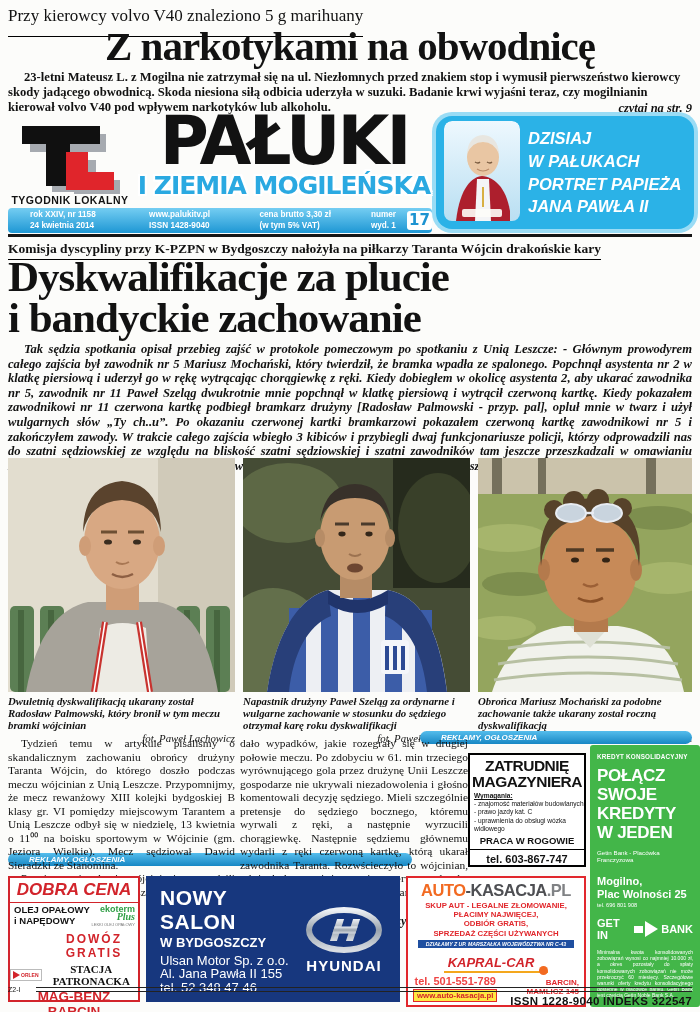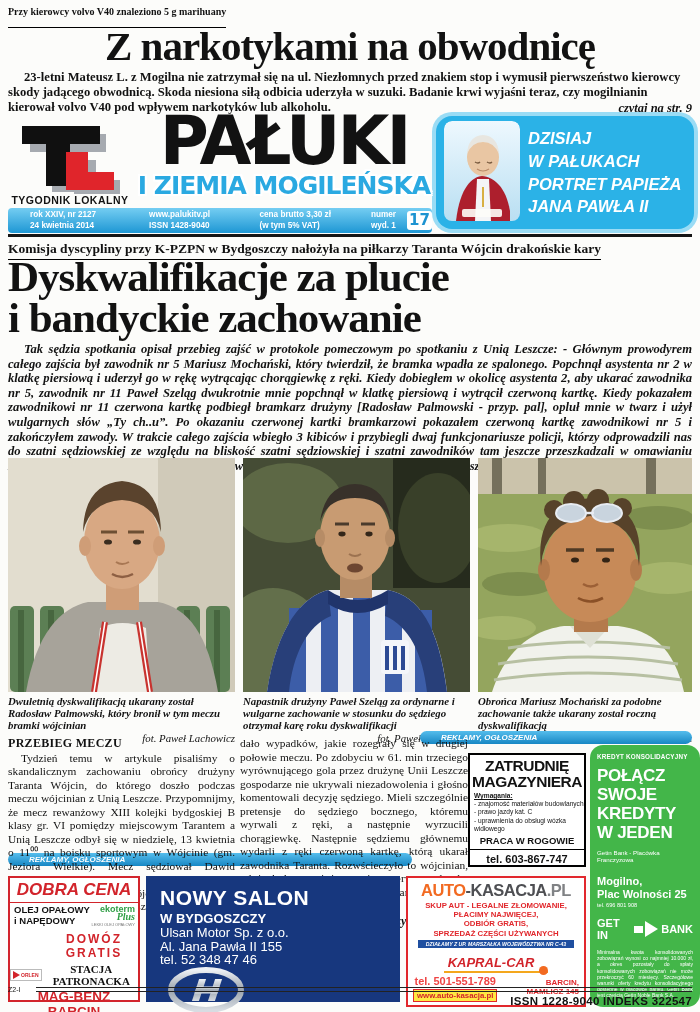--- a/index.html
+++ b/index.html
@@ -2,21 +2,21 @@
 <html><head>
 <meta charset="utf-8">
 <style>
   html,body{margin:0;padding:0;background:#777;}
   .page{position:relative;width:700px;height:1012px;margin:0 auto;background:#fcfcfa;
         font-family:"Liberation Serif",serif;color:#121212;overflow:hidden;}
   .abs{position:absolute;}
   .sans{font-family:"Liberation Sans",sans-serif;}
   .just{text-align:justify;}
   
-  #top-kicker{left:8px;top:6px;font-size:10px;font-weight:bold;border-bottom:1.5px solid #000;padding-bottom:10px;}
+  #top-kicker{left:8px;top:6px;font-size:17px;font-weight:normal;border-bottom:1.5px solid #000;padding-bottom:10px;}
   #h1{left:0;top:22px;width:700px;text-align:center;font-size:41px;font-weight:bold;letter-spacing:-1px;}
   #lead{left:8px;top:70px;width:684px;font-size:12.6px;font-weight:bold;line-height:14.8px;text-indent:16px;}
   #read-more{right:0;bottom:-1px;font-style:italic;font-weight:bold;font-size:12.5px;background:#fcfcfa;padding-left:8px;}
   
   #tl-logo{left:8px;top:118px;}
   #tagline{left:6px;top:194px;width:128px;text-align:center;font-size:10.5px;font-weight:bold;letter-spacing:.5px;}
   #mast-title{left:134px;top:108px;width:300px;text-align:center;font-family:"DejaVu Sans",sans-serif;
               font-weight:900;font-size:67px;letter-spacing:-3px;line-height:1;}
   #mast-sub{left:134px;top:171px;width:300px;text-align:center;font-family:"DejaVu Sans",sans-serif;
             font-weight:900;font-size:25px;letter-spacing:-1px;color:#2aa9e1;z-index:3;
@@ -65,21 +65,21 @@
   #continued{text-align:right;font-weight:bold;font-style:italic;font-size:12px;margin-top:2px;}
   
   #ad-zatrudnie{left:468px;top:753px;width:118px;height:114px;border:2px solid #000;background:#fff;
                 font-family:"Liberation Sans",sans-serif;text-align:center;box-sizing:border-box;padding-top:3px;}
   #ad-zatrudnie .t{font-weight:bold;font-size:15.5px;line-height:16px;letter-spacing:-.5px;}
   #zat-req{font-size:6.6px;text-align:left;padding:2px 0 0 4px;line-height:8.2px;}
   #zat-req .lbl{font-weight:bold;text-decoration:underline;}
   #zat-place{font-size:9.5px;font-weight:bold;margin-top:2px;}
   #zat-tel{font-size:11px;font-weight:bold;border-top:1.5px solid #000;margin-top:3px;padding-top:3px;}
   
-  #ad-getin{left:590px;top:745px;width:110px;height:262px;background:#43b649;color:#fff;border-radius:13px;
+  #ad-getin{left:590px;top:745px;width:110px;height:262px;background:#43b649;color:#fff;border-radius:3px;
             font-family:"Liberation Sans",sans-serif;box-sizing:border-box;padding:8px 7px 4px 7px;}
   #getin-kicker{font-size:6.3px;font-weight:bold;letter-spacing:.2px;}
   #getin-head{font-weight:bold;font-size:17px;line-height:19px;margin-top:6px;letter-spacing:-.3px;}
   #getin-branch{font-size:6.2px;margin-top:7px;}
   #getin-city{font-size:11px;font-weight:bold;line-height:12.5px;margin-top:12px;}
   #getin-tel{font-size:5.6px;margin-top:2px;}
   #getin-logo{display:flex;align-items:center;margin-top:9px;font-weight:900;font-size:11px;}
   .arrow-shape{width:0;height:0;border-left:13px solid #fff;border-top:8px solid transparent;border-bottom:8px solid transparent;margin:0 3px 0 2px;}
   .arrow-tail{width:10px;height:7px;background:#fff;margin-left:3px;}
   #getin-fine{font-size:5px;line-height:6.2px;margin-top:8px;text-align:justify;}
@@ -94,21 +94,21 @@
   #ekoterm .tiny{font-size:4px;color:#777;font-weight:normal;}
   #dobra-dowoz{color:#d2242b;font-weight:bold;font-size:12px;letter-spacing:2px;margin-top:3px;padding-left:40px;}
   #dobra-orlen-row{display:flex;align-items:center;justify-content:center;gap:3px;margin-top:3px;
                    font-family:"Liberation Serif",serif;font-weight:bold;font-size:11px;}
   #orlen-logo{display:inline-flex;align-items:center;height:10px;background:#fff;border:1px solid #bbb;padding:0 2px;}
   #orlen-logo .bird{width:0;height:0;border-left:7px solid #d2242b;border-top:4px solid transparent;border-bottom:4px solid transparent;}
   #orlen-logo .w{color:#d2242b;font-size:5px;font-weight:900;margin-left:1px;font-family:"Liberation Sans",sans-serif;}
   #dobra-mag{color:#d2242b;font-weight:900;font-size:13.5px;margin-top:2px;}
   #dobra-tel{font-weight:bold;font-size:8.6px;margin-top:2px;}
   #ad-hyundai{left:146px;top:876px;width:254px;height:126px;background:#17377e;color:#fff;
-              font-family:"Liberation Sans",sans-serif;display:flex;box-sizing:border-box;padding:10px 10px 8px 14px;flex-direction:column;}
+              font-family:"Liberation Sans",sans-serif;display:flex;box-sizing:border-box;padding:10px 10px 8px 14px;}
   #hy-left{flex:1;display:flex;flex-direction:column;}
   #hy-title{font-size:21px;font-weight:bold;letter-spacing:.5px;}
   #hy-sub{font-size:13px;font-weight:bold;margin-top:1px;}
   #hy-info{font-size:13px;line-height:13.5px;margin-top:auto;}
   #hy-right{width:92px;display:flex;flex-direction:column;align-items:center;justify-content:center;gap:4px;}
   #hy-brand{font-weight:bold;font-size:15px;letter-spacing:1px;}
   #ad-kasacja{left:406px;top:876px;width:180px;height:131px;border:2px solid #e1272c;background:#fff;
               font-family:"Liberation Sans",sans-serif;text-align:center;box-sizing:border-box;padding-top:3px;}
   #kas-title{font-weight:900;font-size:16.5px;letter-spacing:-.5px;}
   #kas-title .a{color:#f26a21;}
@@ -148,21 +148,21 @@
       <polygon points="14,8 92,8 92,26 62,26 62,68 38,68 38,26 14,26" fill="#101010"></polygon>
       <polygon points="58,34 80,34 80,54 106,54 106,72 58,72" fill="#e0252b"></polygon>
     </svg>
   </div>
   <div class="abs sans" id="tagline">TYGODNIK LOKALNY</div>
   <div class="abs" id="mast-title">PAŁUKI</div>
   <div class="abs" id="mast-sub">I ZIEMIA MOGILEŃSKA</div>
 
   <div class="abs" id="info-bar">
     <div class="info-cell" id="info-c1">
-      <div>rok XXIV, nr 2127</div>
+      <div>rok XXIV, nr 1158</div>
       <div>24 kwietnia 2014</div>
     </div>
     <div class="info-cell" id="info-c2">
       <div>www.palukitv.pl</div>
       <div>ISSN 1428-9040</div>
     </div>
     <div class="info-cell" id="info-c3">
       <div>cena brutto 3,30 zł</div>
       <div>(w tym 5% VAT)</div>
     </div>
@@ -340,21 +340,20 @@
   </div>
   <div class="abs caption" id="cap3">
     <span>Obrońca Mariusz Mochański za podobne zachowanie także ukarany został roczną dyskwalifikacją</span>
     <div class="credit">fot. Paweł Lachowicz</div>
   </div>
 
   <div class="abs rek-bar" id="rek-bar-1">REKLAMY, OGŁOSZENIA</div>
   <div class="abs rek-bar" id="rek-bar-2">REKLAMY, OGŁOSZENIA</div>
 
   <div class="abs col just" id="col1">
-    <div id="col1-head">PRZEBIEG MECZU</div>
     <p>Tydzień temu w artykule pisaliśmy o skandalicznym zachowaniu obrońcy drużyny Taranta Wójcin, do którego doszło podczas meczu wójcinian z Unią Leszcze. Przypomnijmy, że mecz rewanżowy XIII kolejki bydgoskiej B klasy gr. VI pomiędzy miejscowym Tarantem a Unią Leszcze odbył się w niedzielę, 13 kwietnia o 11⁰⁰ na boisku sportowym w Wójcinie (gm. Jeziora Wielkie). Mecz sędziował Dawid Sieradzki ze Stanomina.</p>
     <p>Po pierwszej połowie wójcinianie prowadzili 3:0 po trzech golach Mateusza Cymermana i nic nie zapowia-</p>
   </div>
   <div class="abs col just" id="col2">
     <p style="text-indent:0">dało wypadków, jakie rozegrały się w drugiej połowie meczu. Po zdobyciu w 61. min trzeciego wyrównującego gola przez drużynę Unii Leszcze gospodarze nie ukrywali niezadowolenia i głośno komentowali decyzję sędziego. Mieli szczególnie pretensje do sędziego bocznego, któremu wyrwali z ręki, a następnie wyrzucili chorągiewkę. Następnie sędziemu głównemu wydarli z ręki czerwoną kartkę, którą ukarał zawodnika Taranta. Rozwścieczyło to wójcinian, gdyż była to już trzecia czerwona kartka wręczona zawodnikom gospodarzy podczas niedzielnego meczu.</p>
     <div id="continued">ciąg dalszy na stronie 9</div>
   </div>
 
   <div class="abs" id="ad-zatrudnie">
     <div class="t">ZATRUDNIĘ</div>

